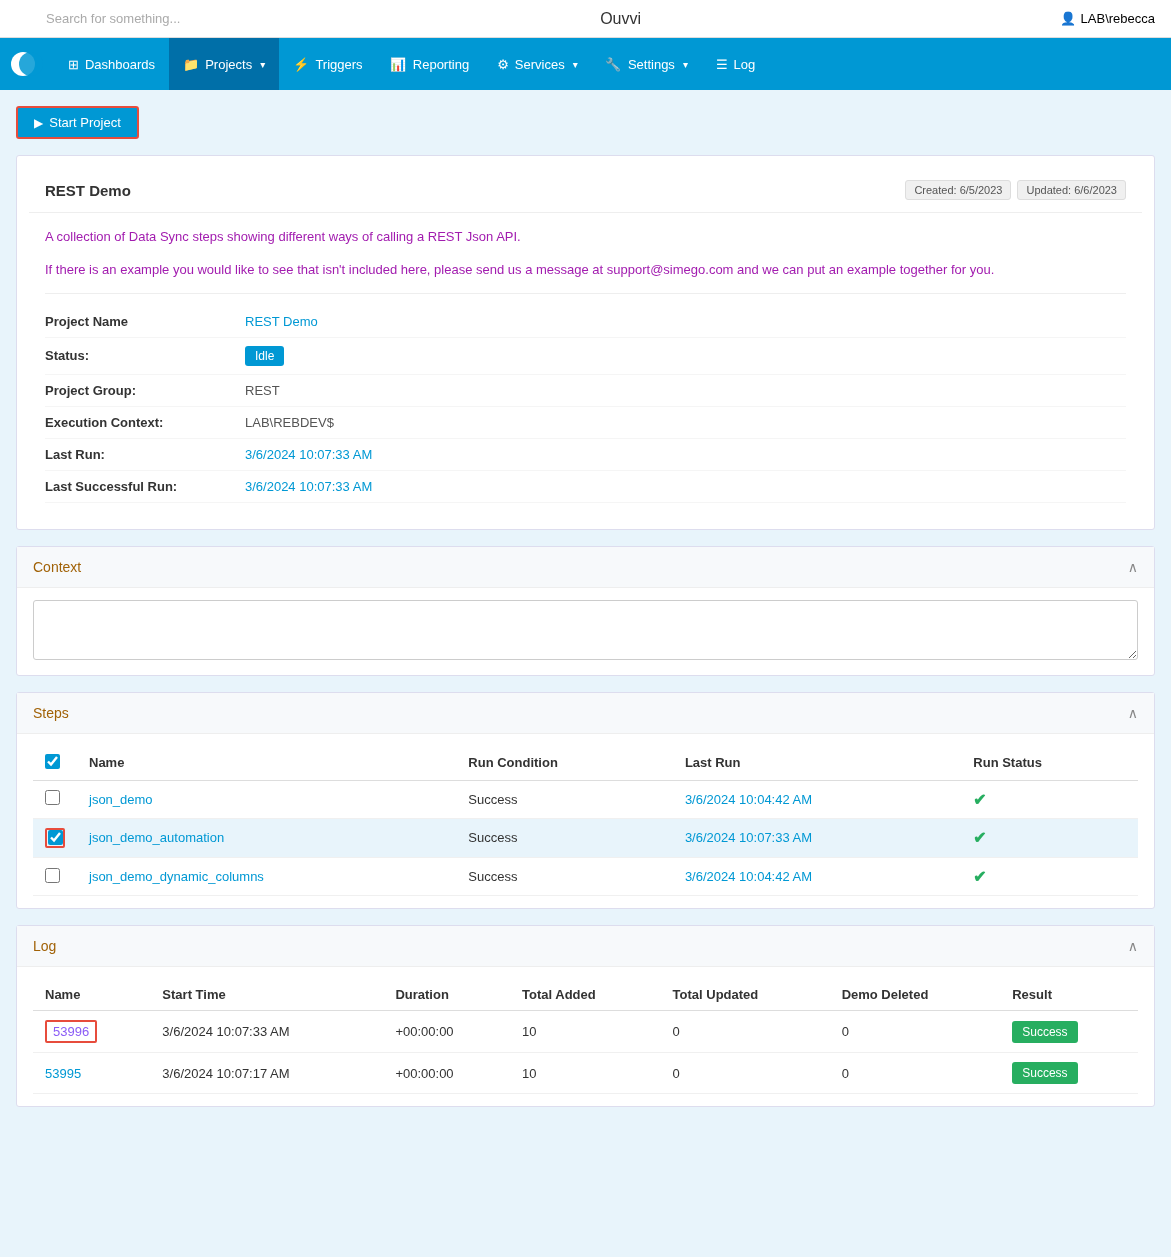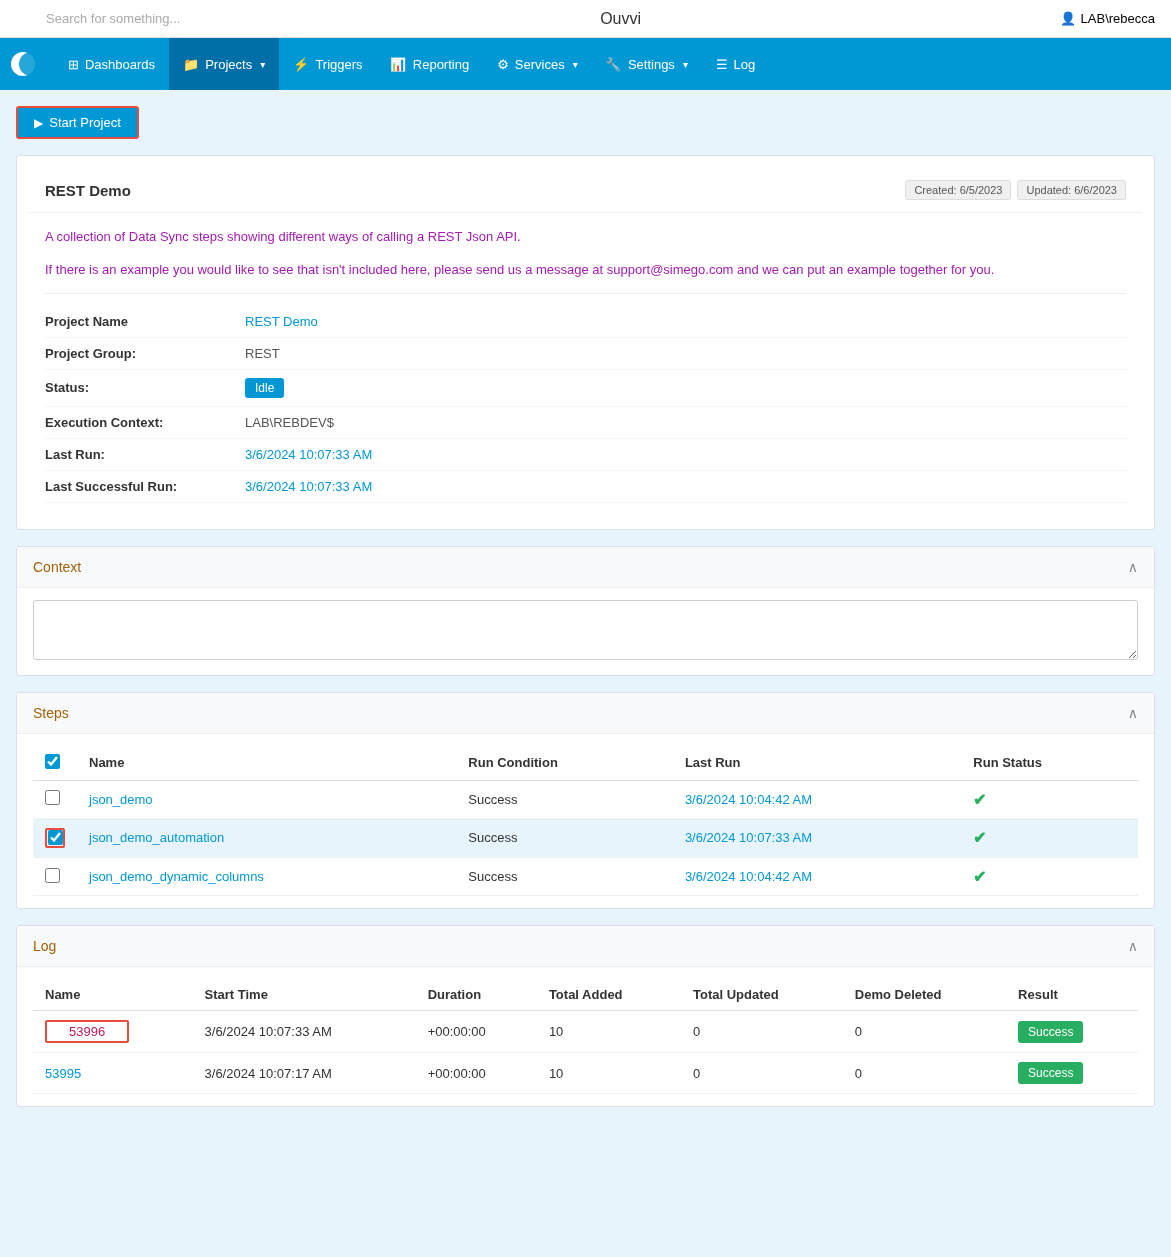--- a/index.html
+++ b/index.html
@@ -121,21 +121,21 @@
       font-size: 13px; color: #333; font-weight: bold;
     }
     .log-table td { padding: 9px 12px; border-bottom: 1px solid #f0f0f0; font-size: 13px; }
     .log-table td.link { color: #0098d4; }
     .result-success {
       background: #27ae60; color: #fff; padding: 4px 10px;
       border-radius: 3px; font-size: 12px; display: inline-block;
     }
     .log-id-highlighted {
       border: 2px solid #e74c3c; display: inline-block;
-      padding: 2px 22px; border-radius: 2px; color: #be185d;
+      padding: 2px 6px; border-radius: 2px; color: #8b5cf6;
     }
   </style>
 </head>
 <body>
 
 <div class="top-bar">
   <span class="top-bar-search">Search for something...</span>
   <span class="top-bar-title">Ouvvi</span>
   <span class="top-bar-user">
     👤 <span>LAB\rebecca</span>
@@ -206,27 +206,27 @@
       <p class="project-desc">If there is an example you would like to see that isn't included here, please send us a message at support@simego.com and we can put an example together for you.</p>
 
       <div class="info-table">
 
         <div class="info-row">
           <span class="info-label">Project Name</span>
           <span class="info-value link">REST Demo</span>
         </div>
 
         <div class="info-row">
+          <span class="info-label">Status:</span>
+          <span class="status-badge-idle">Idle</span>
+        </div>
+
+        <div class="info-row">
           <span class="info-label">Project Group:</span>
           <span class="info-value">REST</span>
-        </div>
-
-        <div class="info-row">
-          <span class="info-label">Status:</span>
-          <span class="status-badge-idle">Idle</span>
         </div>
 
         <div class="info-row">
           <span class="info-label">Execution Context:</span>
           <span class="info-value">LAB\REBDEV$</span>
         </div>
 
         <div class="info-row">
           <span class="info-label">Last Run:</span>
           <span class="info-value link">3/6/2024 10:07:33 AM</span>

